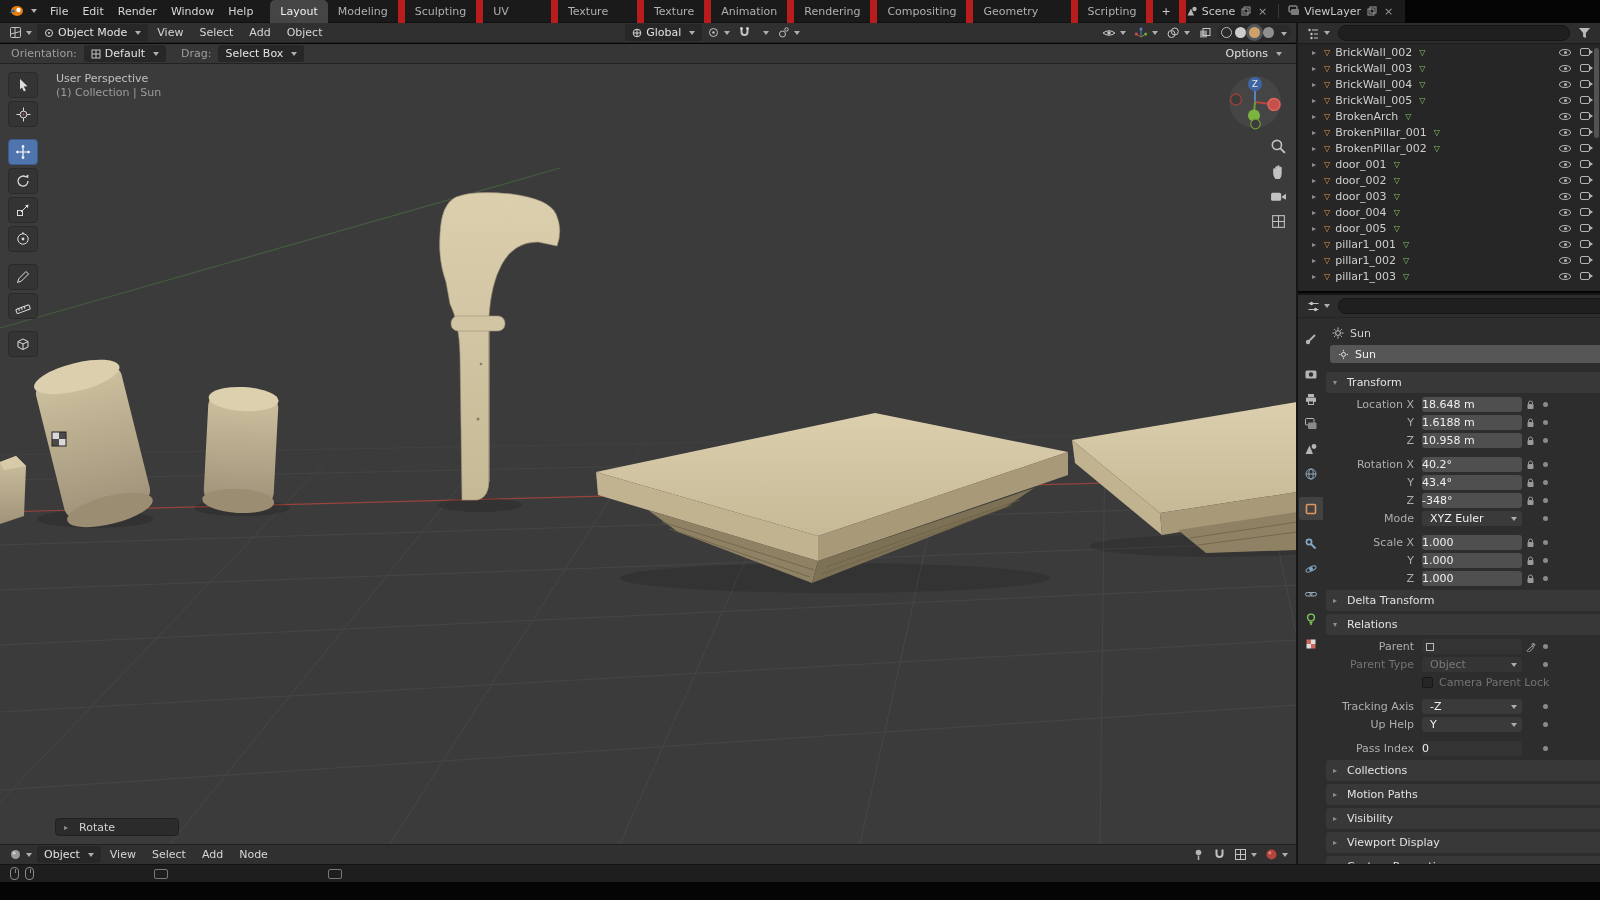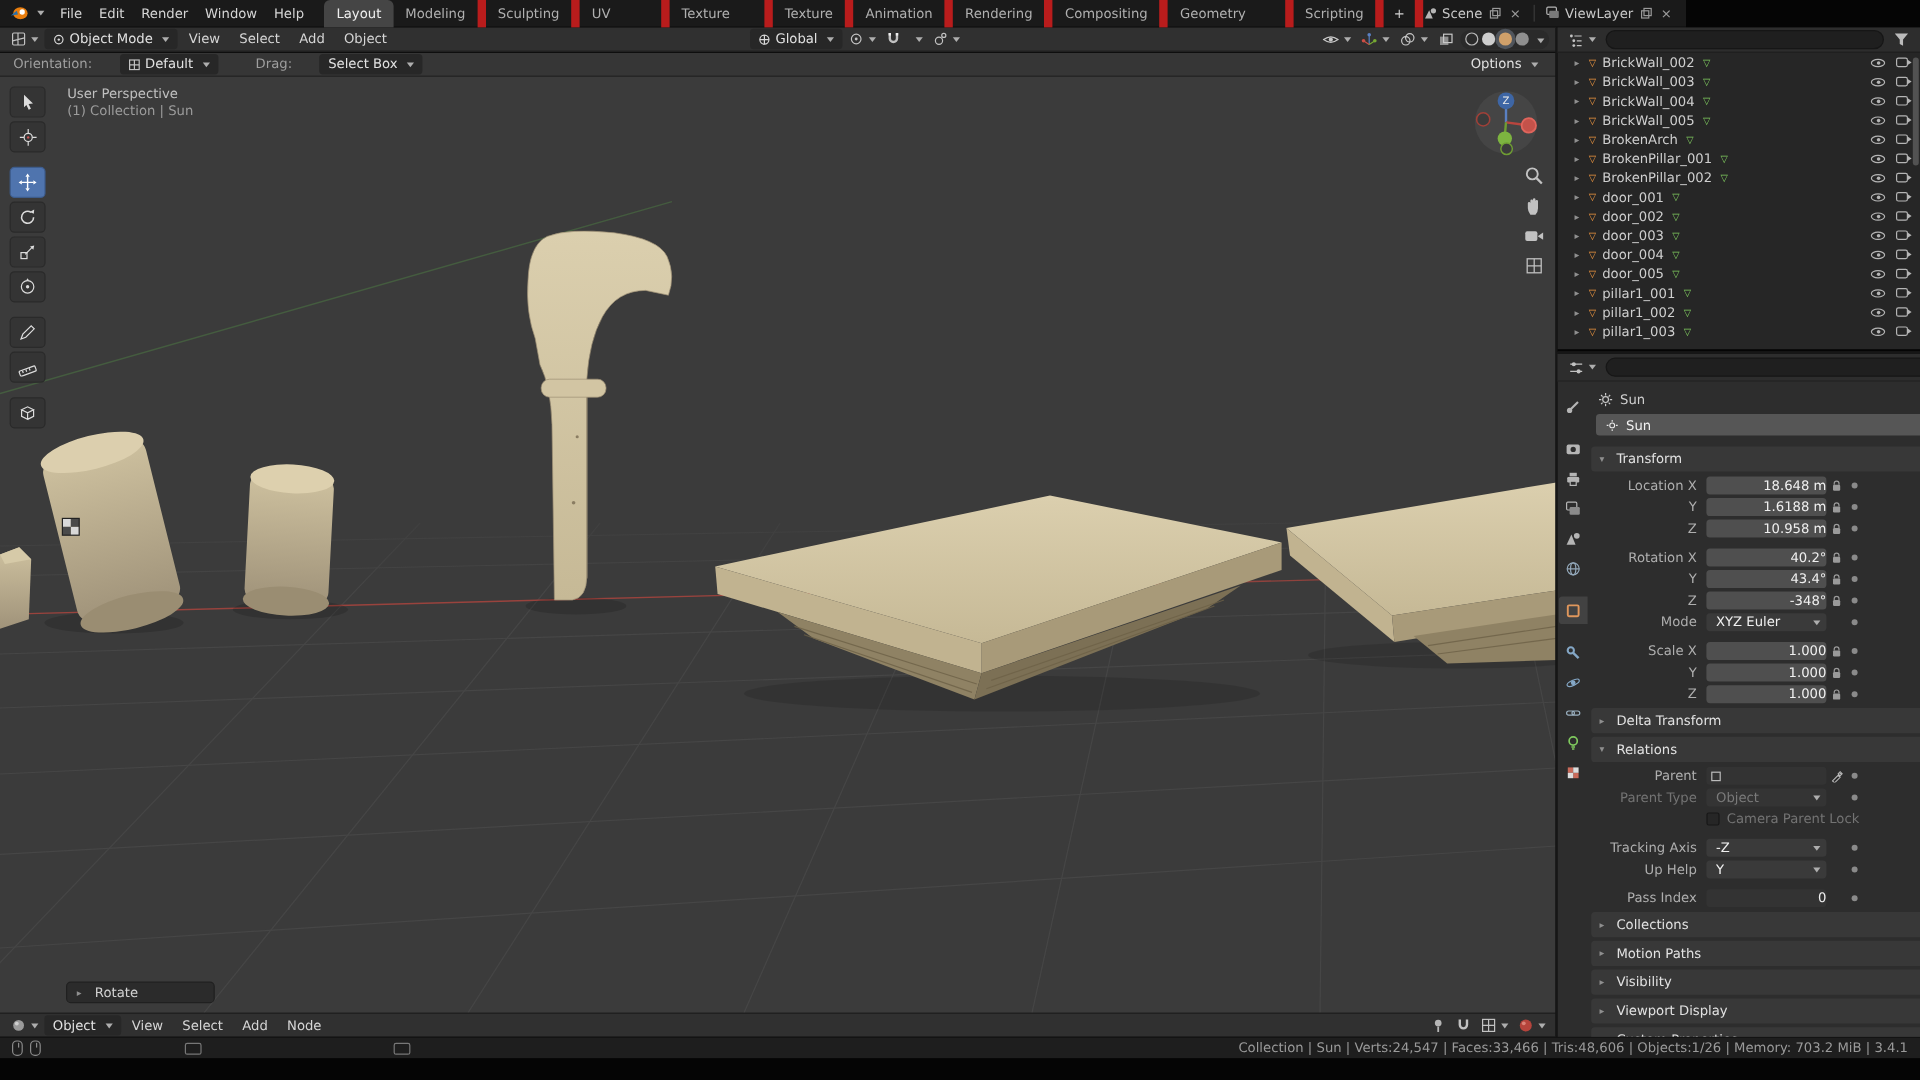--- a/index.html
+++ b/index.html
@@ -18,21 +18,21 @@
 .vsep{width:1px;height:14px;background:#3a3a3a;margin:0 5px}
 .mini{display:inline-flex;align-items:center;justify-content:center;width:13px;height:13px;color:#9a9a9a}
 
 
 .dd{display:inline-flex;align-items:center;gap:4px;background:#272727;border-radius:3px;padding:0 7px;height:17px;color:#e2e2e2;white-space:nowrap}
 .dd::after,.ddc::after{content:"";display:inline-block;width:0;height:0;border-left:3.5px solid transparent;border-right:3.5px solid transparent;border-top:4px solid #aeaeae;margin-left:4px}
 .ibtn{display:inline-flex;align-items:center;height:18px;padding:0 3px}
 
 
 .vph{position:absolute;left:0;top:23px;width:1297px;height:20px;background:#303030;display:flex;align-items:center;gap:2px;padding:0 6px;border-bottom:1px solid #242424}
-.tsh{position:absolute;left:0;top:44px;width:1297px;height:20px;background:#363636;display:flex;align-items:center;gap:20px;padding:0 8px;border-bottom:1px solid #222}
+.tsh{position:absolute;left:0;top:44px;width:1297px;height:20px;background:#363636;display:flex;align-items:center;gap:4px;padding:0 8px;border-bottom:1px solid #222}
 .lbl{color:#9f9f9f;padding:0 3px}
 .spacer{flex:1}
 .shadegrp{display:flex;align-items:center;background:#2a2a2a;border-radius:8px;padding:0 4px;height:16px;gap:3px}
 .shadegrp .sc{width:11px;height:11px;border-radius:50%;display:inline-block}
 .sc.active-pill{box-shadow:0 0 0 3px #50555c;background:#cfa06a}
 
 
 .viewport{position:absolute;left:0;top:64px;width:1297px;height:780px;background:#3b3b3b;overflow:hidden}
 .scene{position:absolute;left:0;top:0}
 .tools{position:absolute;left:8px;top:8px;display:flex;flex-direction:column;gap:3px;z-index:5}
@@ -83,21 +83,21 @@
 .ptab.active{background:#424242}
 .gap8{height:8px}
 .pbody{position:absolute;left:26px;top:26px;right:8px;bottom:0;padding:2px 2px 0 2px;overflow:hidden}
 .pcrumb{height:20px;display:flex;align-items:center;gap:6px;padding:0 6px;color:#d0d0d0}
 .pname{display:flex;align-items:center;padding:2px 4px 6px 4px}
 .namefield{flex:1;display:flex;align-items:center;gap:6px;background:#565656;border-radius:3px;height:18px;padding:0 8px;color:#f2f2f2}
 .sect{height:21px;display:flex;align-items:center;gap:5px;background:#383838;border-radius:3px;margin:3px 0;padding:0 7px;color:#e2e2e2}
 .grip{margin-left:auto;color:#6e6e6e}
 .prow{display:flex;align-items:center;height:17px;margin:1px 0}
 .plab{width:96px;text-align:right;padding-right:8px;color:#aeaeae;white-space:nowrap}
-.pfield{width:100px;background:#4f4f4f;border-radius:3px;height:15px;line-height:15px;text-align:right;color:#f0f0f0}
+.pfield{width:100px;background:#4f4f4f;border-radius:3px;height:15px;line-height:15px;text-align:left;color:#f0f0f0}
 .pfield.ddf{background:#3a3a3a;text-align:left;padding-left:8px;position:relative}
 .pfield.ddf::after{content:"";position:absolute;right:5px;top:5.5px;border-left:3.5px solid transparent;border-right:3.5px solid transparent;border-top:4px solid #aeaeae}
 .pfield.darkf{background:#333}
 .pfield.disabled{color:#7a7a7a;background:#343434}
 .plab.disabled,.cblab.disabled{color:#737373}
 .plock{width:16px;display:flex;justify-content:center;align-items:center}
 .pdot{width:14px;display:flex;justify-content:center;align-items:center}
 .pdot::after{content:"";width:5px;height:5px;border-radius:50%;background:#8a8a8a}
 .cb{width:11px;height:11px;background:#262626;border:1px solid #171717;border-radius:2px;margin-right:6px}
 .cblab{color:#aeaeae}
@@ -501,21 +501,20 @@
       </svg>
   </span>
 </div>
 
 <div class="statusbar">
   <span class="mouseico"></span>
   <span class="mouseico" style="margin-left:6px"></span>
   <span class="keyico" style="margin-left:120px"></span>
   <span class="keyico" style="margin-left:160px"></span>
   <span class="spacer"></span>
-  <span>Collection | Sun | Verts:24,547 | Faces:33,466 | Tris:48,606 | Objects:1/26 | Memory: 703.2 MiB | 3.4.1</span>
 </div>
 <div class="bstrip"></div>
 
 <div class="vdiv"></div>
 <div class="outliner">
   <div class="olhead">
     <span class="ibtn ddc">
       <svg width="13" height="13" viewBox="0 0 13 13">
           <circle cx="2.5" cy="3" r="1.2" fill="#c2c2c2"></circle>
           <path d="M5 3 H11" stroke="#c2c2c2"></path>

